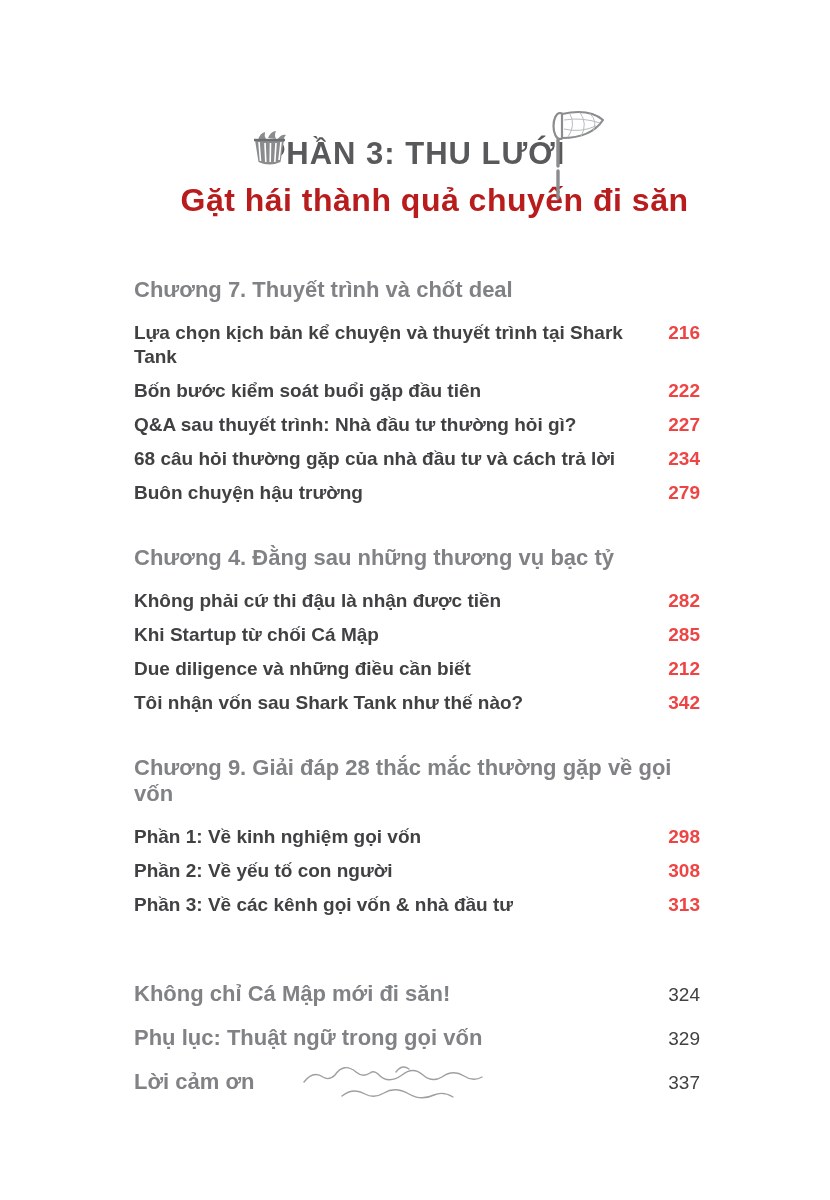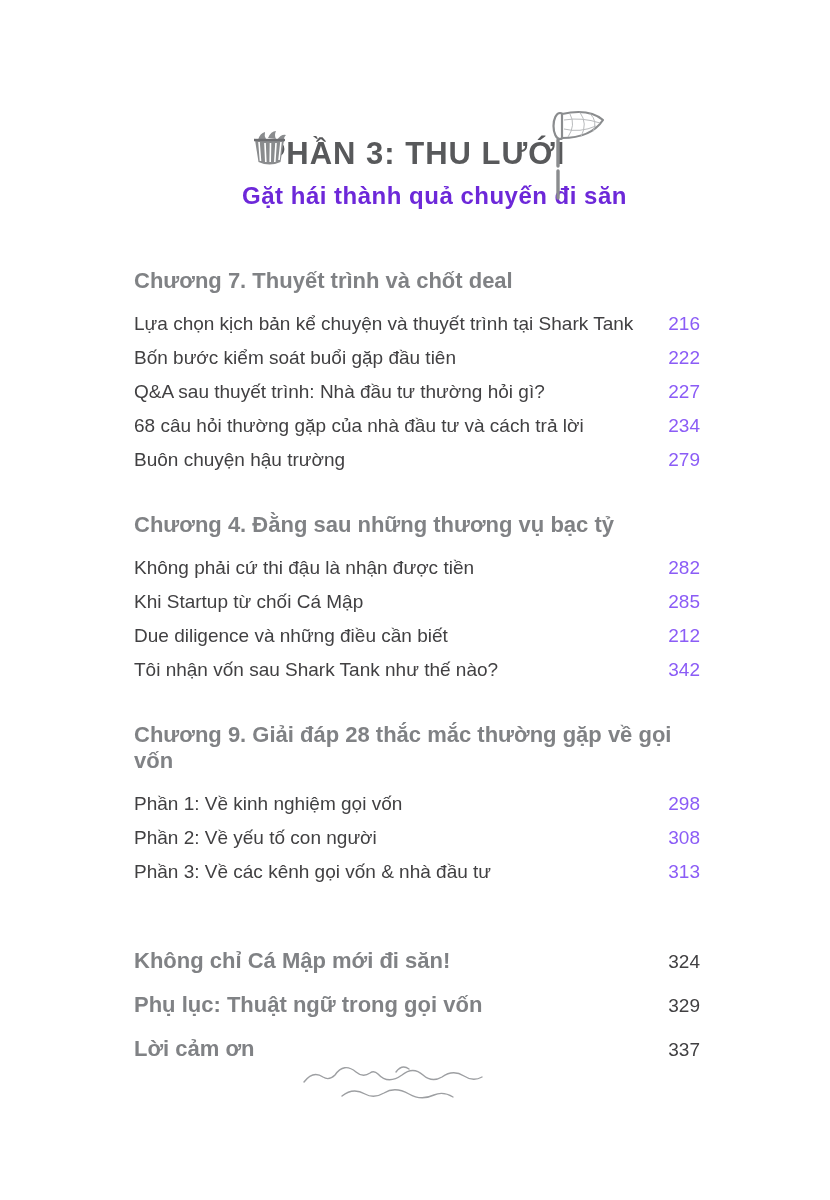--- a/index.html
+++ b/index.html
@@ -14,42 +14,43 @@
 
   
   .header { position:relative; padding-top:136px; text-align:center; }
   .part-title {
     display:inline-block;
     font-size:31px; font-weight:bold; letter-spacing:1px;
     color:#58595b;
   }
   .part-subtitle {
     margin-top:10px;
-    font-size:24px; font-weight:bold; letter-spacing:0.5px;
-    color:#6d28d9;
+    font-size:32px; font-weight:bold; letter-spacing:0.5px;
+    color:#b91c1c;
     margin-left:39px;
   }
   .hdr-icon { position:absolute; }
   .basket-icon { left:248px; top:128px; }
   .net-icon   { left:545px; top:108px; }
 
   
   .toc { width:566px; margin:58px 0 0 134px; }
   .section-heading {
     font-size:22px; font-weight:bold; color:#808285;
     margin:40px 0 18px 0;
   }
   .section:first-child .section-heading { margin-top:0; }
   .toc-row {
     display:flex; justify-content:space-between; align-items:baseline;
     font-size:19px; line-height:24px; color:#414042;
     margin-bottom:10px;
+    font-weight:bold;
   }
   .toc-label { padding-right:18px; }
-  .toc-page { white-space:nowrap; font-size:19px; color:#8b5cf6; }
+  .toc-page { white-space:nowrap; font-size:19px; color:#ef4444; }
 
   
   .closing { width:566px; margin:64px 0 0 134px; }
   .closing-row {
     display:flex; justify-content:space-between; align-items:baseline;
     margin-bottom:18px;
   }
   .closing-label { font-size:22px; font-weight:bold; color:#808285; line-height:26px; }
   .closing-page  { font-size:19px; color:#414042; white-space:nowrap; }
 

